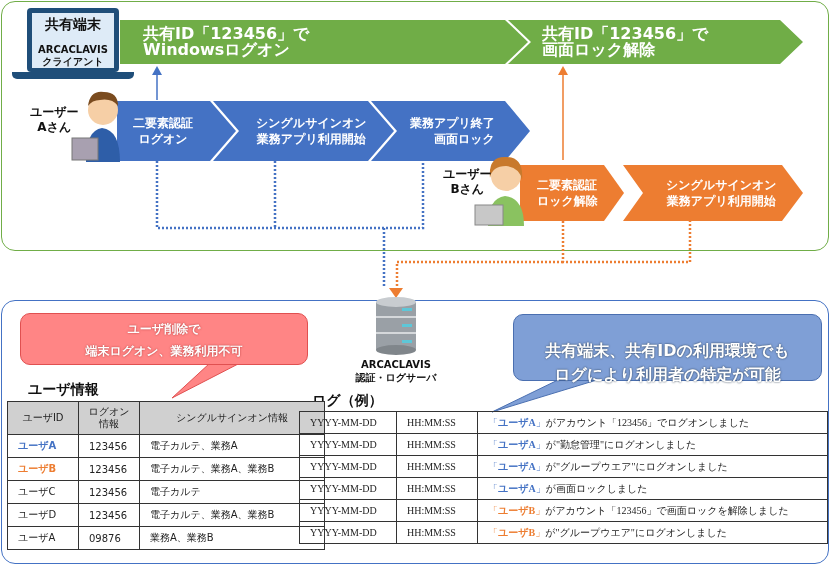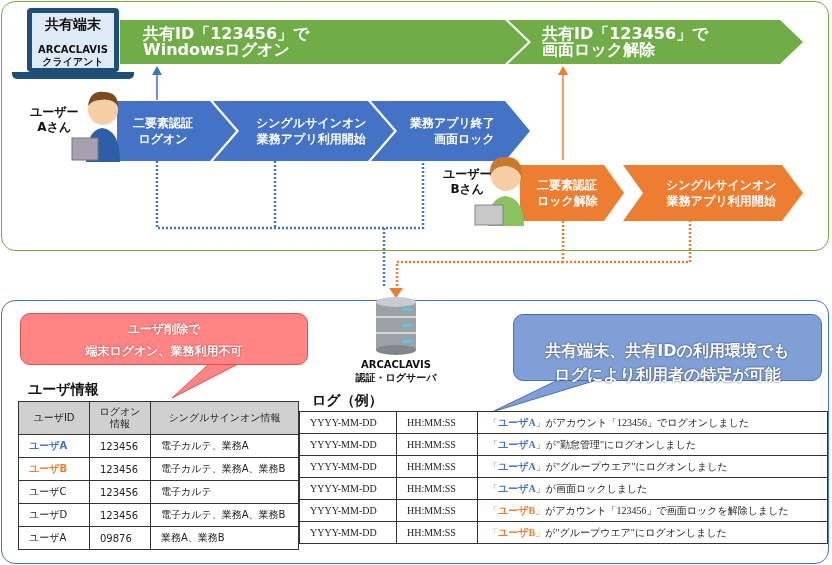--- a/index.html
+++ b/index.html
@@ -10,21 +10,21 @@
   svg.overlay{position:absolute;left:0;top:0;}
   .chev-text{position:absolute;color:#fff;font-size:12px;font-weight:bold;line-height:16px;white-space:nowrap;}
   .green-text{color:#fff;font-size:16px;font-weight:bold;line-height:16px;}
   .user-label{position:absolute;font-size:12px;font-weight:bold;line-height:15px;text-align:center;color:#111;}
   .laptop-screen{left:27px;top:8px;width:92px;height:64px;background:#1f4e79;border-radius:4px;}
   .laptop-inner{position:absolute;left:5px;top:5px;right:5px;bottom:4px;background:#deebf7;text-align:center;}
   .laptop-base{left:12px;top:72px;width:122px;height:7px;background:#1f4e79;border-radius:0 0 5px 5px;}
   .callout-red{left:20px;top:313px;width:288px;height:52px;background:#ff8585;border:1.5px solid #e05050;border-radius:10px;color:#fff;font-weight:bold;font-size:12px;text-align:center;line-height:22px;box-sizing:border-box;padding-top:4px;text-shadow:0 0 2px #a33;}
   .callout-blue{left:513px;top:314px;width:309px;height:67px;background:#7f9fd6;border:1.5px solid #4a6fb0;border-radius:10px;color:#fff;font-weight:bold;font-size:16px;text-align:center;line-height:24px;box-sizing:border-box;padding-top:24px;text-shadow:0 0 2px #234;}
   table{border-collapse:collapse;position:absolute;font-size:10px;}
-  .user-table{left:18px;top:401px;width:281px;}
+  .user-table{left:7px;top:401px;width:318px;}
   .user-table td,.user-table th{border:1px solid #333;height:22px;padding:0 0 0 10px;text-align:left;font-weight:normal;color:#222;}
   .user-table th{background:#d0d0d0;height:32px;text-align:center;padding:0;line-height:12px;}
   .log-table{left:299px;top:411px;width:529px;}
   .log-table td{border:1px solid #333;height:21px;padding:0 0 0 10px;color:#222;white-space:nowrap;font-family:Liberation Serif, serif;}
   .uA{color:#4472c4;font-weight:bold;}
   .uB{color:#ed7d31;font-weight:bold;}
   .sec-title{font-size:14px;font-weight:bold;color:#111;}
 </style>
 </head>
 <body>

